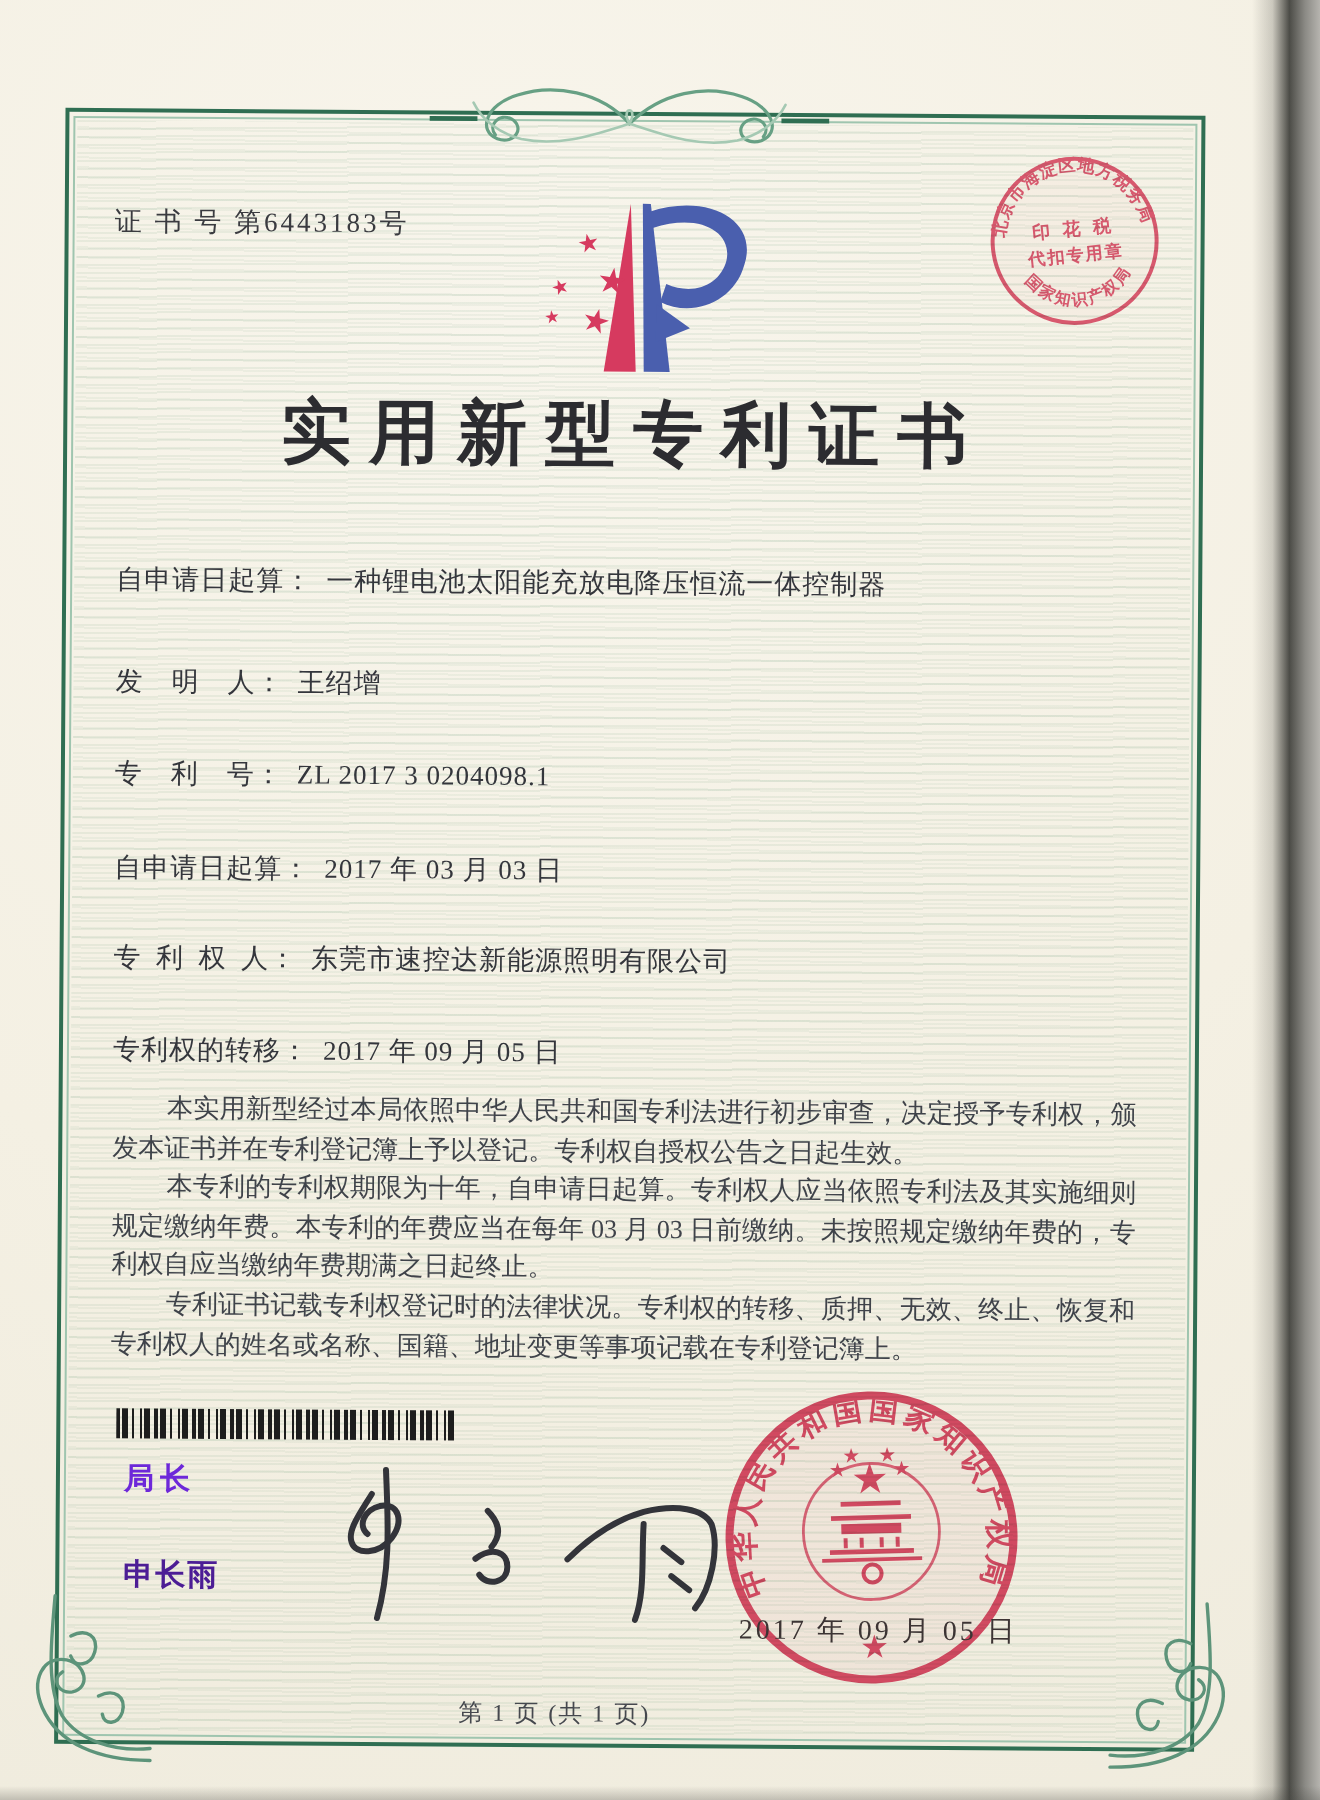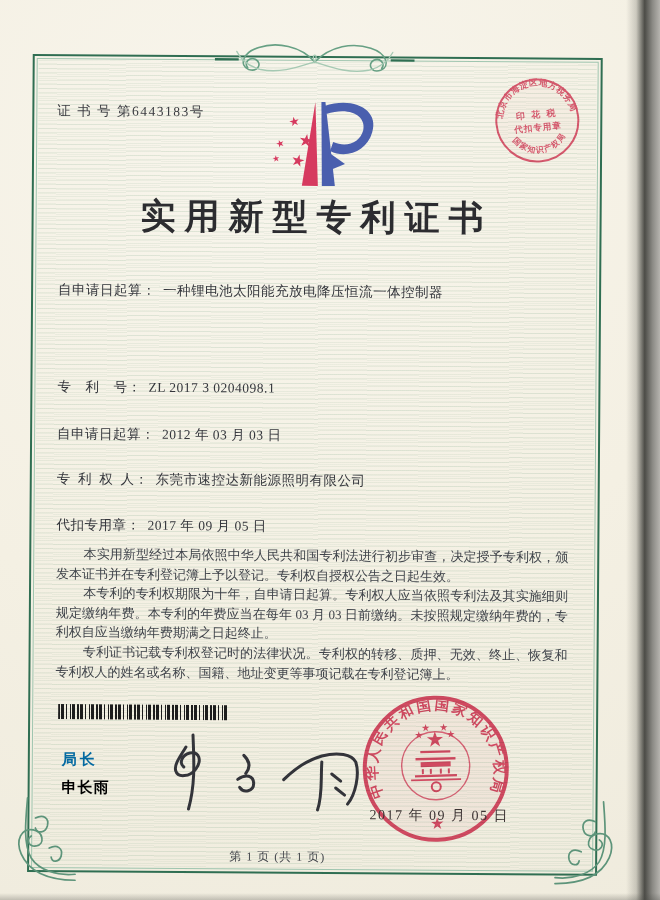--- a/index.html
+++ b/index.html
@@ -26,24 +26,24 @@
   .frow{left:57px;font-size:13.5px;color:#34363c;white-space:nowrap;letter-spacing:.5px;}
   .fvalue{margin-left:7px;}
   .body-text{left:57px;top:546px;width:512px;font-size:13px;line-height:19.6px;
              color:#3f434a;text-align:justify;}
   .body-text p{margin:0;text-indent:2.1em;}
   .barcode{left:60px;top:706px;width:170px;height:15px;
     background:repeating-linear-gradient(90deg,
       #1d1d1d 0 2px, transparent 2px 3px, #1d1d1d 3px 6px, transparent 6px 8px,
       #1d1d1d 8px 9px, transparent 9px 12px, #1d1d1d 12px 13px, transparent 13px 14px,
       #1d1d1d 14px 17px, transparent 17px 19px);}
-  .signer-title{left:64px;top:752px;font-family:"Liberation Sans","DejaVu Sans",sans-serif;
-     font-size:15px;font-weight:700;color:#0369a1;letter-spacing:3px;}
+  .signer-title{left:64px;top:732px;font-family:"Liberation Sans","DejaVu Sans",sans-serif;
+     font-size:15px;font-weight:700;color:#6d28d9;letter-spacing:3px;}
   .signer-name{left:64px;top:780px;font-family:"Liberation Sans","DejaVu Sans",sans-serif;
-     font-size:15px;font-weight:700;color:#000000;letter-spacing:1px;}
+     font-size:15px;font-weight:700;color:#4c1d95;letter-spacing:1px;}
   .issue-date{left:372px;top:806px;font-size:14px;color:#3c3434;letter-spacing:1.5px;z-index:6;}
   .page-footer{left:100px;width:360px;top:849px;text-align:center;font-size:12px;
      color:#45484e;letter-spacing:1px;}
   .seal{mix-blend-mode:multiply;}
   svg{display:block;}
 </style>
 </head>
 <body>
 
 <div class="paper"></div>
@@ -113,31 +113,34 @@
     </text>
     <text x="45" y="42" text-anchor="middle" font-size="9" letter-spacing="2" fill="#d8596e" font-weight="bold">印 花 税</text>
     <text x="45" y="55" text-anchor="middle" font-size="8.6" letter-spacing="1" fill="#d8596e" font-weight="bold">代扣专用章</text>
   </svg>
 
   <div class="abs title">实用新型专利证书</div>
 
   <div class="abs frow" style="top:283px;">
     <span class="flabel">自申请日起算：</span><span class="fvalue">一种锂电池太阳能充放电降压恒流一体控制器</span>
   </div>
+  <div class="abs frow" style="top:334px;">
+    <span class="flabel">发　明　人：</span><span class="fvalue">王绍增</span>
+  </div>
   <div class="abs frow" style="top:380px;">
     <span class="flabel">专　利　号：</span><span class="fvalue">ZL 2017 3 0204098.1</span>
   </div>
   <div class="abs frow" style="top:427px;">
-    <span class="flabel">自申请日起算：</span><span class="fvalue">2012 年 03 月 03 日</span>
+    <span class="flabel">自申请日起算：</span><span class="fvalue">2017 年 03 月 03 日</span>
   </div>
   <div class="abs frow" style="top:472px;">
     <span class="flabel">专 利 权 人：</span><span class="fvalue">东莞市速控达新能源照明有限公司</span>
   </div>
   <div class="abs frow" style="top:518px;">
-    <span class="flabel">代扣专用章：</span><span class="fvalue">2017 年 09 月 05 日</span>
+    <span class="flabel">专利权的转移：</span><span class="fvalue">2017 年 09 月 05 日</span>
   </div>
 
   <div class="abs body-text">
     <p>本实用新型经过本局依照中华人民共和国专利法进行初步审查，决定授予专利权，颁发本证书并在专利登记簿上予以登记。专利权自授权公告之日起生效。</p>
     <p>本专利的专利权期限为十年，自申请日起算。专利权人应当依照专利法及其实施细则规定缴纳年费。本专利的年费应当在每年 03 月 03 日前缴纳。未按照规定缴纳年费的，专利权自应当缴纳年费期满之日起终止。</p>
     <p>专利证书记载专利权登记时的法律状况。专利权的转移、质押、无效、终止、恢复和专利权人的姓名或名称、国籍、地址变更等事项记载在专利登记簿上。</p>
   </div>
 
   <div class="abs barcode"></div>
 

